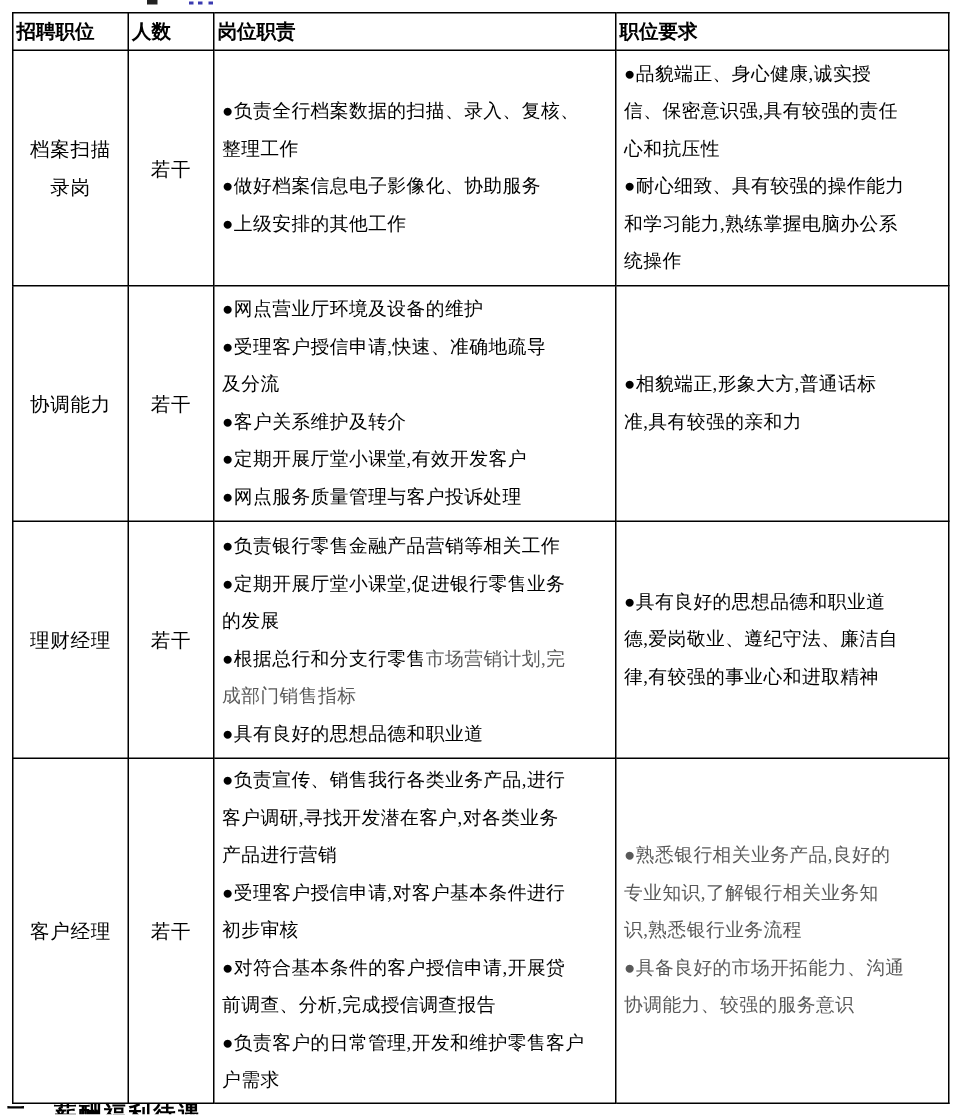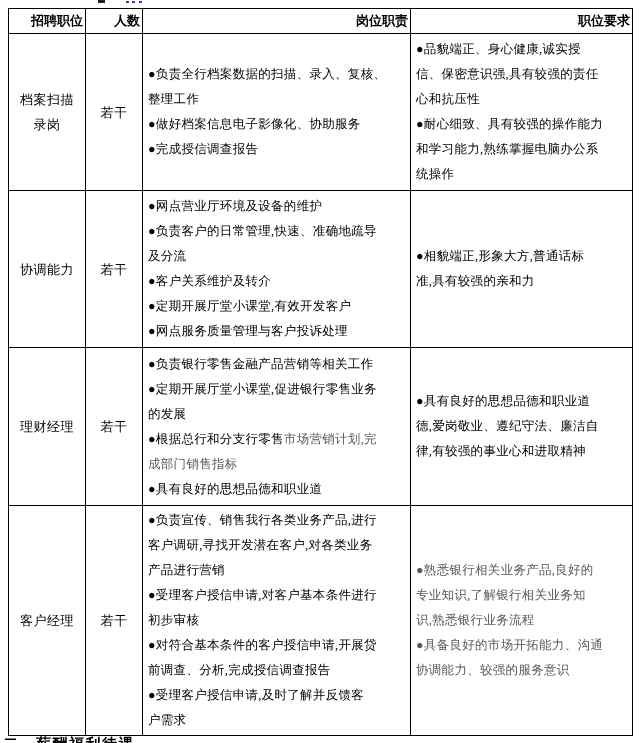--- a/index.html
+++ b/index.html
@@ -13,21 +13,21 @@
     position:absolute; left:8px; top:8px; width:624px;
     border-collapse:collapse; table-layout:fixed;
     font-size:12.5px; color:#000;
   }
   table.recruit th, table.recruit td {
     border:1px solid #000; overflow:hidden;
     vertical-align:middle; background:#fff;
   }
   table.recruit th {
     height:24px; font-size:13px; font-weight:bold;
-    text-align:right; padding:0 2px;
+    text-align:left; padding:0 2px;
   }
   td.pos, td.cnt {
     text-align:center; white-space:pre-line; line-height:25px;
     font-size:13px; letter-spacing:0.5px; padding:0 2px;
   }
   td.duties, td.reqs { padding:2px 5px; text-align:left;font-family:Liberation Serif, serif; }
   .para {
     white-space:pre-line; line-height:25px; letter-spacing:0.3px;
   }
   .gray { color:#595959; }
@@ -72,38 +72,38 @@
     <tbody>
 
       <tr class="r1">
         <td class="pos">档案扫描
 录岗</td>
         <td class="cnt">若干</td>
         <td class="duties">
           <div class="para">●负责全行档案数据的扫描、录入、复核、
 整理工作</div>
           <div class="para">●做好档案信息电子影像化、协助服务</div>
-          <div class="para">●完成授信调查报告</div>
+          <div class="para">●上级安排的其他工作</div>
         </td>
         <td class="reqs">
           <div class="para">●品貌端正、身心健康,诚实授
 信、保密意识强,具有较强的责任
 心和抗压性</div>
           <div class="para">●耐心细致、具有较强的操作能力
 和学习能力,熟练掌握电脑办公系
 统操作</div>
         </td>
       </tr>
 
       <tr class="r2">
         <td class="pos">协调能力</td>
         <td class="cnt">若干</td>
         <td class="duties">
           <div class="para">●网点营业厅环境及设备的维护</div>
-          <div class="para">●负责客户的日常管理,快速、准确地疏导
+          <div class="para">●受理客户授信申请,快速、准确地疏导
 及分流</div>
           <div class="para">●客户关系维护及转介</div>
           <div class="para">●定期开展厅堂小课堂,有效开发客户</div>
           <div class="para">●网点服务质量管理与客户投诉处理</div>
         </td>
         <td class="reqs">
           <div class="para">●相貌端正,形象大方,普通话标
 准,具有较强的亲和力</div>
         </td>
       </tr>
@@ -130,21 +130,21 @@
         <td class="pos">客户经理</td>
         <td class="cnt">若干</td>
         <td class="duties">
           <div class="para">●负责宣传、销售我行各类业务产品,进行
 客户调研,寻找开发潜在客户,对各类业务
 产品进行营销</div>
           <div class="para">●受理客户授信申请,对客户基本条件进行
 初步审核</div>
           <div class="para">●对符合基本条件的客户授信申请,开展贷
 前调查、分析,完成授信调查报告</div>
-          <div class="para">●受理客户授信申请,及时了解并反馈客
+          <div class="para">●负责客户的日常管理,开发和维护零售客户
 户需求</div>
         </td>
         <td class="reqs">
           <div class="para gray">●熟悉银行相关业务产品,良好的
 专业知识,了解银行相关业务知
 识,熟悉银行业务流程</div>
           <div class="para gray">●具备良好的市场开拓能力、沟通
 协调能力、较强的服务意识</div>
         </td>
       </tr>

